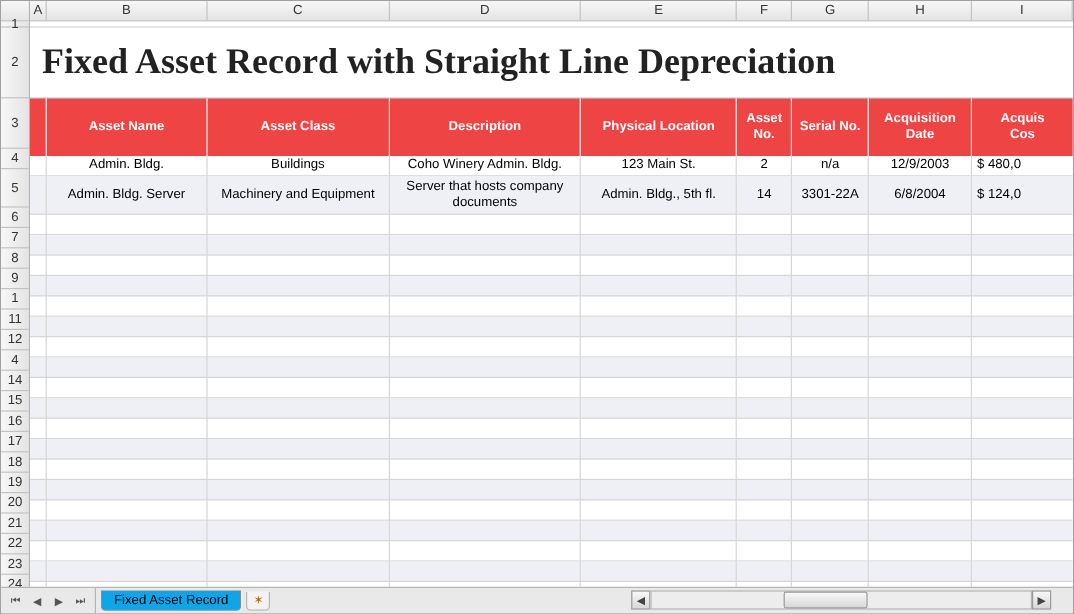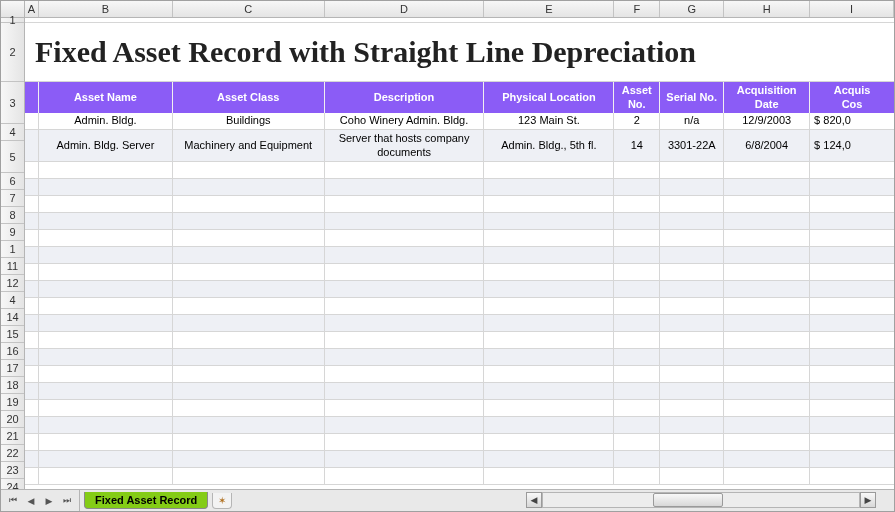--- a/index.html
+++ b/index.html
@@ -74,22 +74,22 @@
     align-items: center;
     padding-left: 10px;
     font-family: Georgia, 'Times New Roman', serif;
     font-size: 30px;
     font-weight: bold;
     color: #222;
     border-bottom: 1px solid #d6d6d6;
   }
   .table-head {
     display: flex;
-    height: 31px;
-    background: #8b5cf6;
+    height: 48px;
+    background: #ef4444;
   }
   .th {
     color: #fff;
     font-weight: bold;
     font-size: 11px;
     text-align: center;
     display: flex;
     align-items: center;
     justify-content: center;
     border-right: 1px solid #f0f0f0;
@@ -143,29 +143,29 @@
     width: 16px;
     height: 16px;
     display: flex;
     align-items: center;
     justify-content: center;
     color: #555;
     cursor: pointer;
     font-size: 9px;
   }
   .tab {
-    background: #84cc16;
+    background: #0ea5e9;
     border: 1px solid #8a8a8a;
     border-top: none;
     padding: 2px 10px;
     font-size: 11px;
     margin-left: 4px;
     border-radius: 0 0 4px 4px;
     cursor: pointer;
-    font-weight: bold;
+    font-weight: normal;
   }
   .tab-add {
     margin-left: 4px;
     width: 20px;
     height: 16px;
     background: #f3f3f3;
     border: 1px solid #b5b5b5;
     border-top: none;
     border-radius: 0 0 4px 4px;
     display: flex;
@@ -292,21 +292,21 @@
     <div class="data-rows">
       <div class="data-row" style="height:17px">
         <div class="td cA"></div>
         <div class="td cB">Admin. Bldg.</div>
         <div class="td cC">Buildings</div>
         <div class="td cD">Coho Winery Admin. Bldg.</div>
         <div class="td cE">123 Main St.</div>
         <div class="td cF">2</div>
         <div class="td cG">n/a</div>
         <div class="td cH">12/9/2003</div>
-        <div class="td cI" style="border-right:none;justify-content:flex-start">$ 820,0</div>
+        <div class="td cI" style="border-right:none;justify-content:flex-start">$ 480,0</div>
       </div>
       <div class="data-row row-alt" style="height:32px">
         <div class="td cA"></div>
         <div class="td cB">Admin. Bldg. Server</div>
         <div class="td cC">Machinery and Equipment</div>
         <div class="td cD">Server that hosts company documents</div>
         <div class="td cE">Admin. Bldg., 5th fl.</div>
         <div class="td cF">14</div>
         <div class="td cG">3301-22A</div>
         <div class="td cH">6/8/2004</div>

